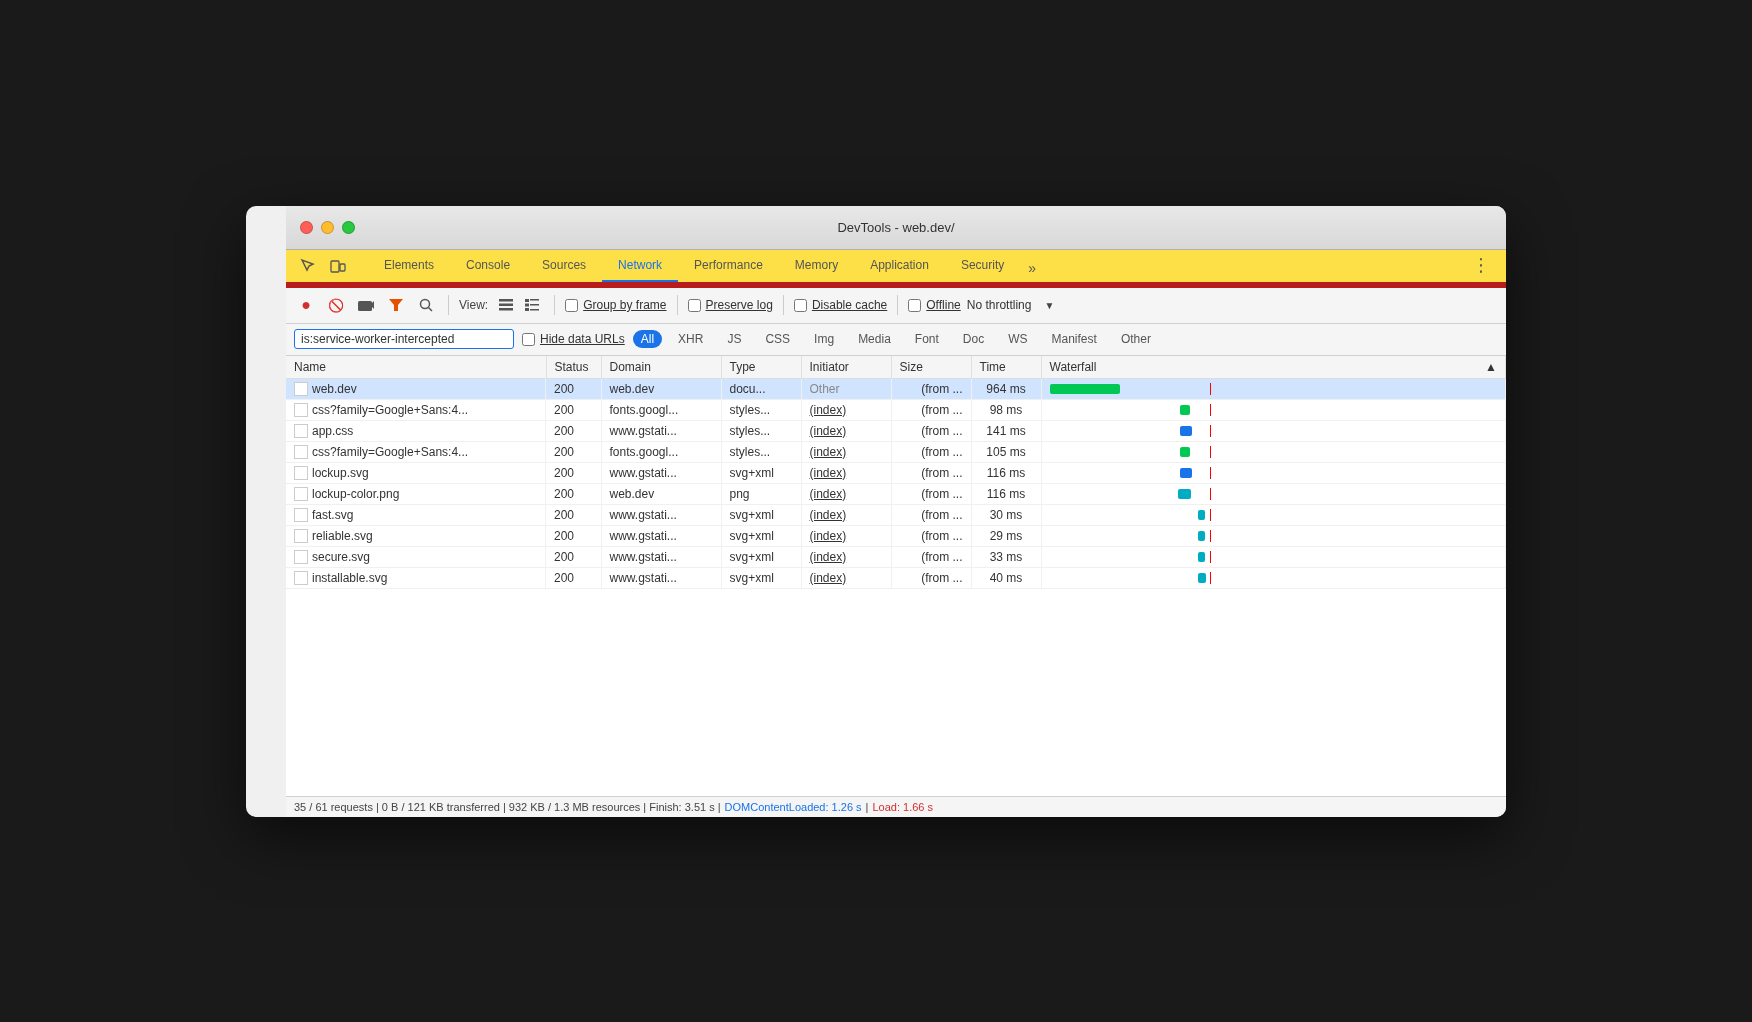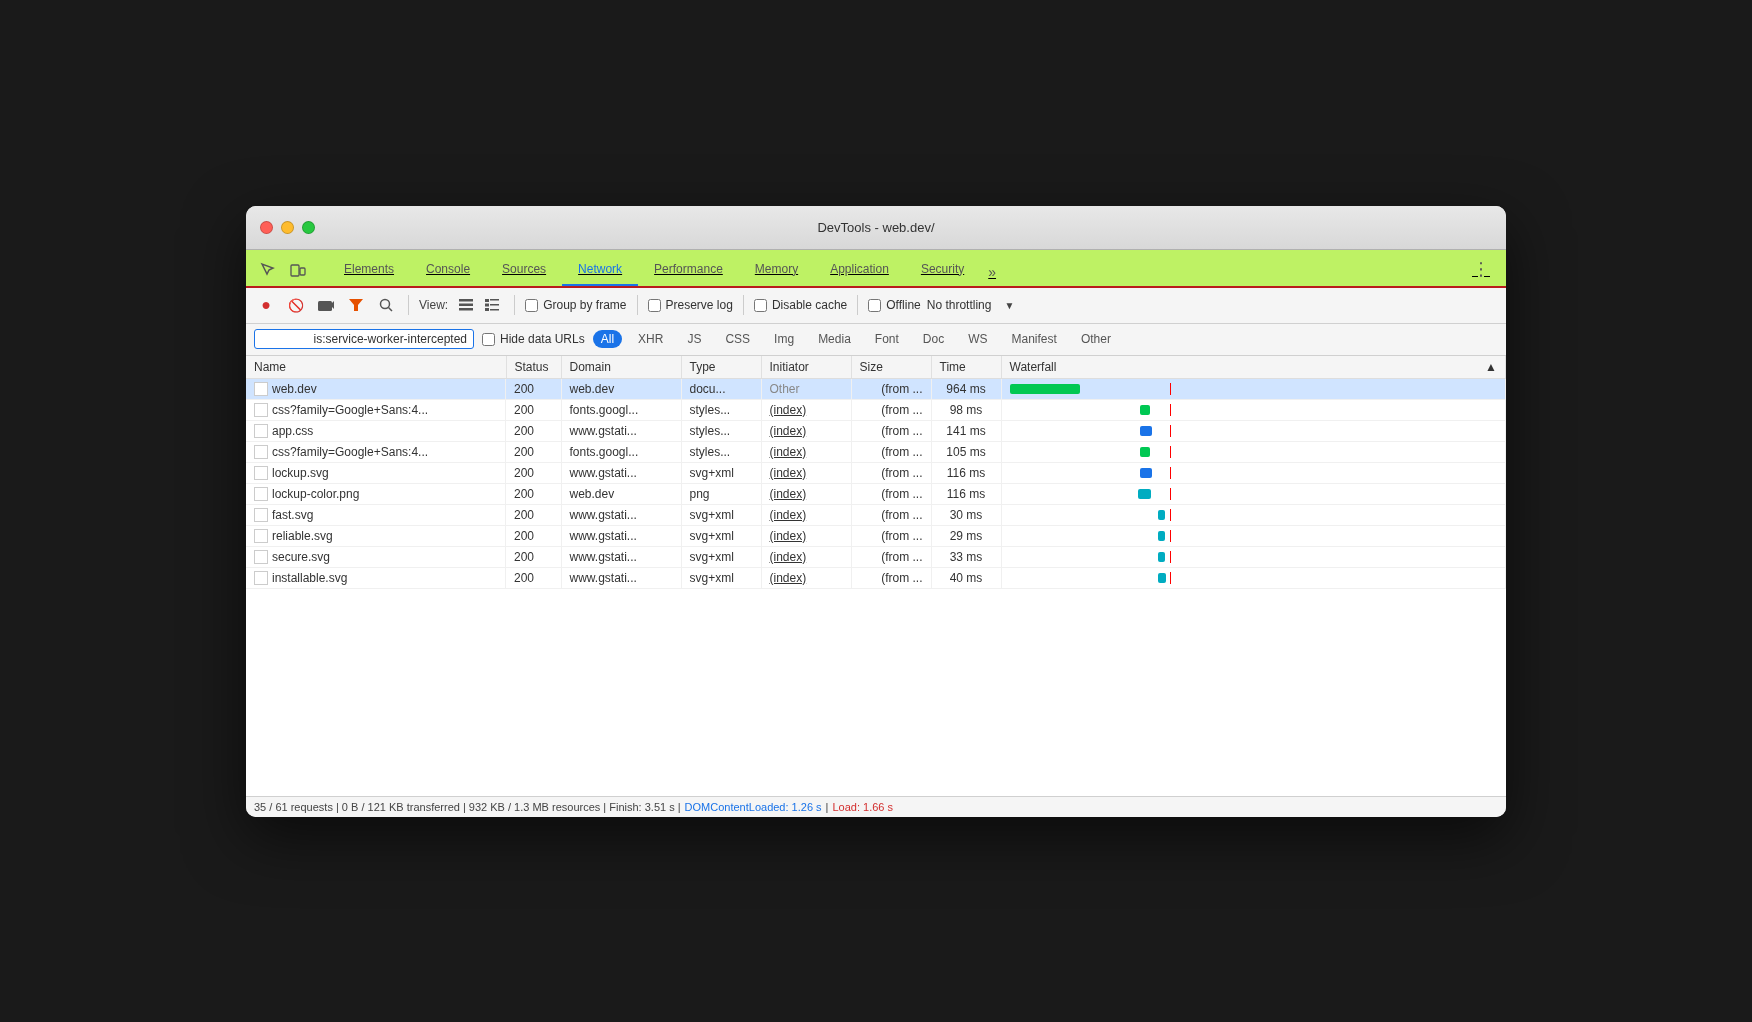--- a/index.html
+++ b/index.html
@@ -10,20 +10,21 @@
       align-items: center;
       min-height: 100vh;
       font-family: -apple-system, BlinkMacSystemFont, 'Helvetica Neue', sans-serif;
     }
     .window {
       width: 1260px;
       background: #f0f0f0;
       border-radius: 10px;
       overflow: hidden;
       box-shadow: 0 20px 60px rgba(0,0,0,0.6);
+      padding-left: 40px;
     }
     .titlebar {
       background: linear-gradient(to bottom, #e8e8e8, #d8d8d8);
       height: 44px;
       display: flex;
       align-items: center;
       padding: 0 14px;
       border-bottom: 1px solid #b0b0b0;
       position: relative;
     }
@@ -43,27 +44,26 @@
     .tl-green { background: #28c840; }
     .titlebar-title {
       position: absolute;
       left: 50%;
       transform: translateX(-50%);
       font-size: 13px;
       color: #333;
       font-weight: 500;
     }
     .tabs-bar {
-      background: #bef264;
+      background: #fde047;
       display: flex;
       align-items: flex-end;
       padding: 0 8px;
       height: 38px;
-      border-bottom: 2px solid #b91c1c;
-      text-decoration: underline;
+      border-bottom: 6px solid #b91c1c;
     }
     .toolbar-icons {
       display: flex;
       align-items: center;
       gap: 2px;
       margin-right: 16px;
       padding-bottom: 4px;
     }
     .toolbar-icon-btn {
       width: 28px;
@@ -134,41 +134,41 @@
     .separator { width: 1px; height: 20px; background: #ccc; margin: 0 4px; }
     .view-label { font-size: 12px; color: #444; }
     .view-icons { display: flex; gap: 2px; }
     .checkbox-label {
       display: flex;
       align-items: center;
       gap: 5px;
       font-size: 12px;
       color: #333;
       cursor: pointer;
+      text-decoration: underline;
     }
     .checkbox-label input { cursor: pointer; }
     .filter-bar {
       background: #f5f5f5;
       border-bottom: 1px solid #d0d0d0;
       display: flex;
       align-items: center;
       padding: 3px 8px;
       gap: 8px;
       height: 32px;
     }
     .filter-input {
       border: 1px solid #1a73e8;
       border-radius: 3px;
       padding: 2px 6px;
       font-size: 12px;
       width: 220px;
       outline: none;
       color: #333;
       background: white;
-      text-align: right;
     }
     .filter-type-btn {
       padding: 2px 8px;
       font-size: 12px;
       color: #555;
       cursor: pointer;
       border-radius: 3px;
       white-space: nowrap;
     }
     .filter-type-btn.active {

